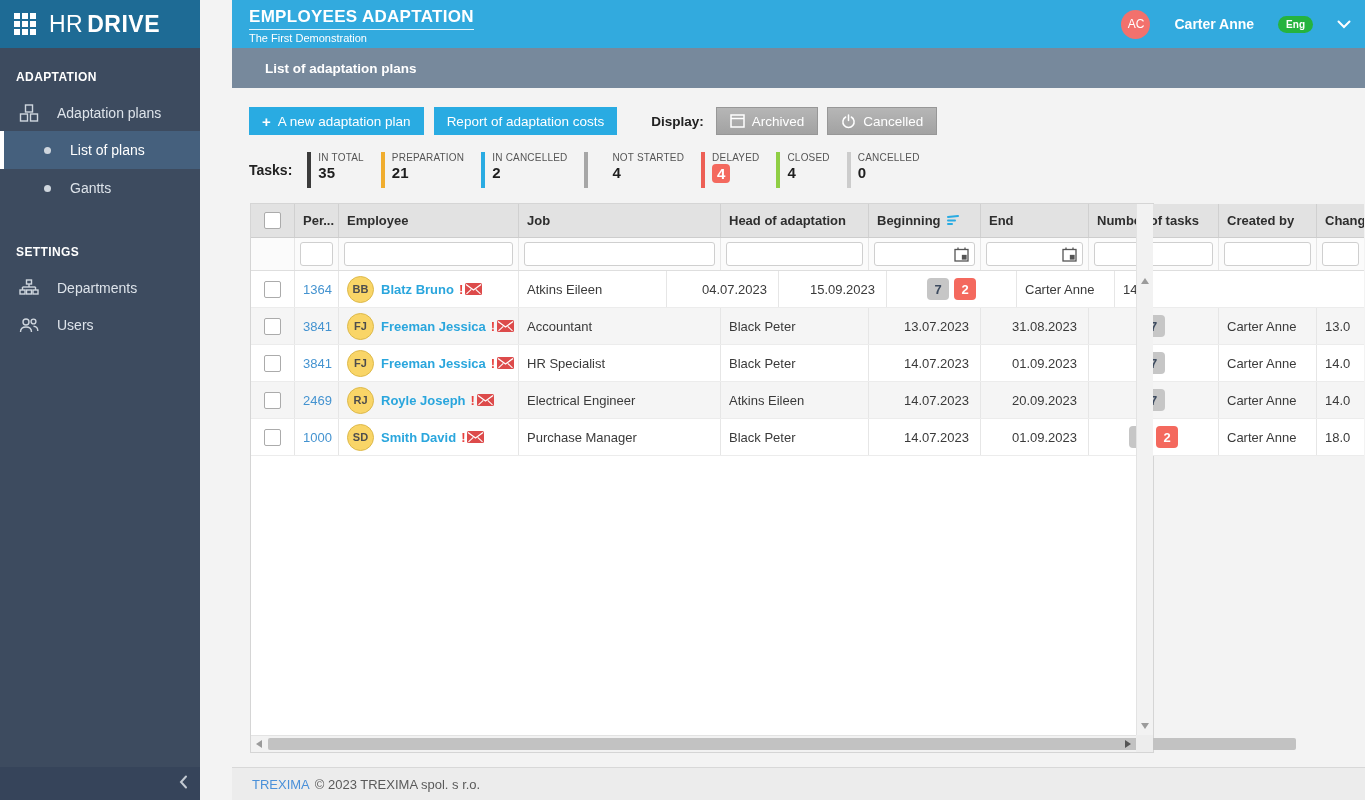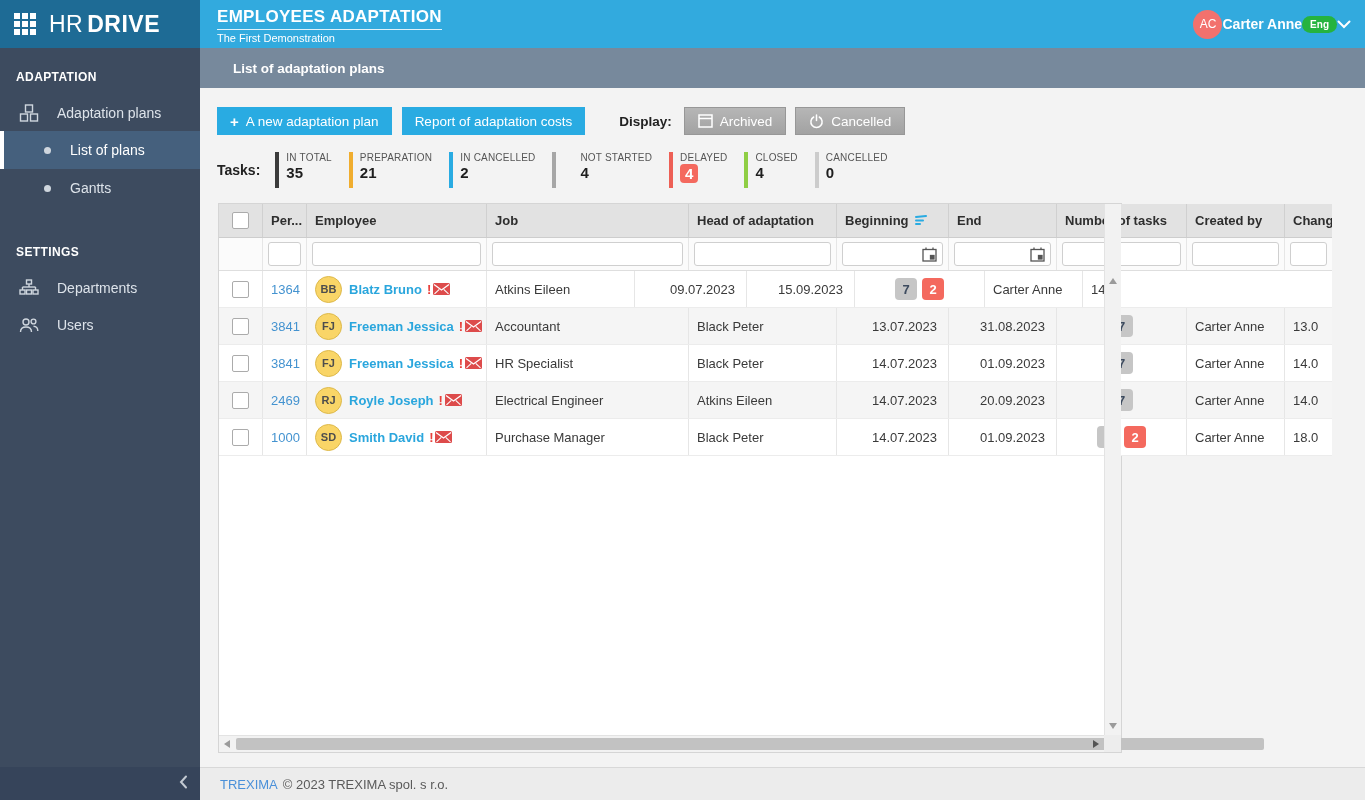--- a/index.html
+++ b/index.html
@@ -19,26 +19,26 @@
   .nav-section-title { color:#fff; font-weight:bold; font-size:12px; letter-spacing:.4px; padding:8px 0 10px 16px; }
   .nav-item { height:37px; display:flex; align-items:center; color:#dde3ea; cursor:pointer; font-size:14px; }
   .nav-item .nav-ic { width:24px; margin-left:17px; margin-right:16px; display:flex; justify-content:center; }
   .nav-sub { height:38px; display:flex; align-items:center; color:#dde3ea; cursor:pointer; font-size:14px; border-left:4px solid transparent; }
   .nav-sub .dot { width:7px; height:7px; border-radius:50%; background:#cfd6de; margin-left:40px; margin-right:19px; }
   .nav-sub.active { background:#45607d; border-left:4px solid #ffffff; color:#fff; }
   .nav-gap { height:30px; }
   .sidebar-footer { height:33px; background:#36445a; display:flex; align-items:center; justify-content:flex-end; padding-right:12px; }
 
   
-  .main { flex:1; display:flex; flex-direction:column; min-width:0; }
+  .main { flex:1; display:flex; flex-direction:column; min-width:0;margin-left:32px; }
   .topbar { height:48px; background:#32aade; display:flex; align-items:center; justify-content:space-between; padding:0 14px 0 17px; flex-shrink:0; }
   .title-block { padding-top:2px; }
   .page-title { color:#fff; font-size:17px; font-weight:bold; letter-spacing:.3px; display:inline-block; border-bottom:1px solid rgba(255,255,255,.85); padding-bottom:2px; }
   .page-subtitle { color:#fff; font-size:11px; margin-top:2px; }
-  .user-chip { display:flex; align-items:center; gap:0; cursor:pointer; }
+  .user-chip { display:flex; align-items:center; gap:24px; cursor:pointer; }
   .user-avatar { width:29px; height:29px; border-radius:50%; background:#f2716d; color:#fff; font-size:12px; display:flex; align-items:center; justify-content:center; }
   .user-name { color:#fff; font-weight:bold; font-size:14px; }
   .lang-pill { background:#25b33f; color:#fff; font-size:10px; font-weight:bold; border-radius:9px; padding:3px 8px; }
 
   .breadcrumb-bar { height:40px; background:#77899c; display:flex; align-items:center; padding-left:33px; flex-shrink:0; }
   .breadcrumb-text { color:#fff; font-weight:bold; font-size:13.5px; }
 
   .content { flex:1; position:relative; background:#f3f3f3; min-height:0; }
 
   
@@ -374,21 +374,21 @@
               <span class="mail-ic">
                   <svg width="17" height="12" viewBox="0 0 17 12">
                     <rect width="17" height="12" rx="1.5" fill="#dd4b4b"></rect>
                     <polyline points="1,1.5 8.5,7 16,1.5" fill="none" stroke="#fff" stroke-width="1.3"></polyline>
                     <line x1="1.5" y1="10.8" x2="6.3" y2="6.3" stroke="#fff" stroke-width="1.1"></line>
                     <line x1="15.5" y1="10.8" x2="10.7" y2="6.3" stroke="#fff" stroke-width="1.1"></line>
                   </svg>
                 </span>
             </div>
             <div class="td col-head">Atkins Eileen</div>
-            <div class="td col-beg num">09.07.2023</div>
+            <div class="td col-beg num">04.07.2023</div>
             <div class="td col-end num">15.09.2023</div>
             <div class="td col-tasks center">
               <span class="badge badge-gray">7</span>
               <span class="badge badge-red hide-if-empty">2</span>
             </div>
             <div class="td col-created">Carter Anne</div>
             <div class="td col-changed">14.0</div>
           </div>
 
           <div class="tr row alt">

